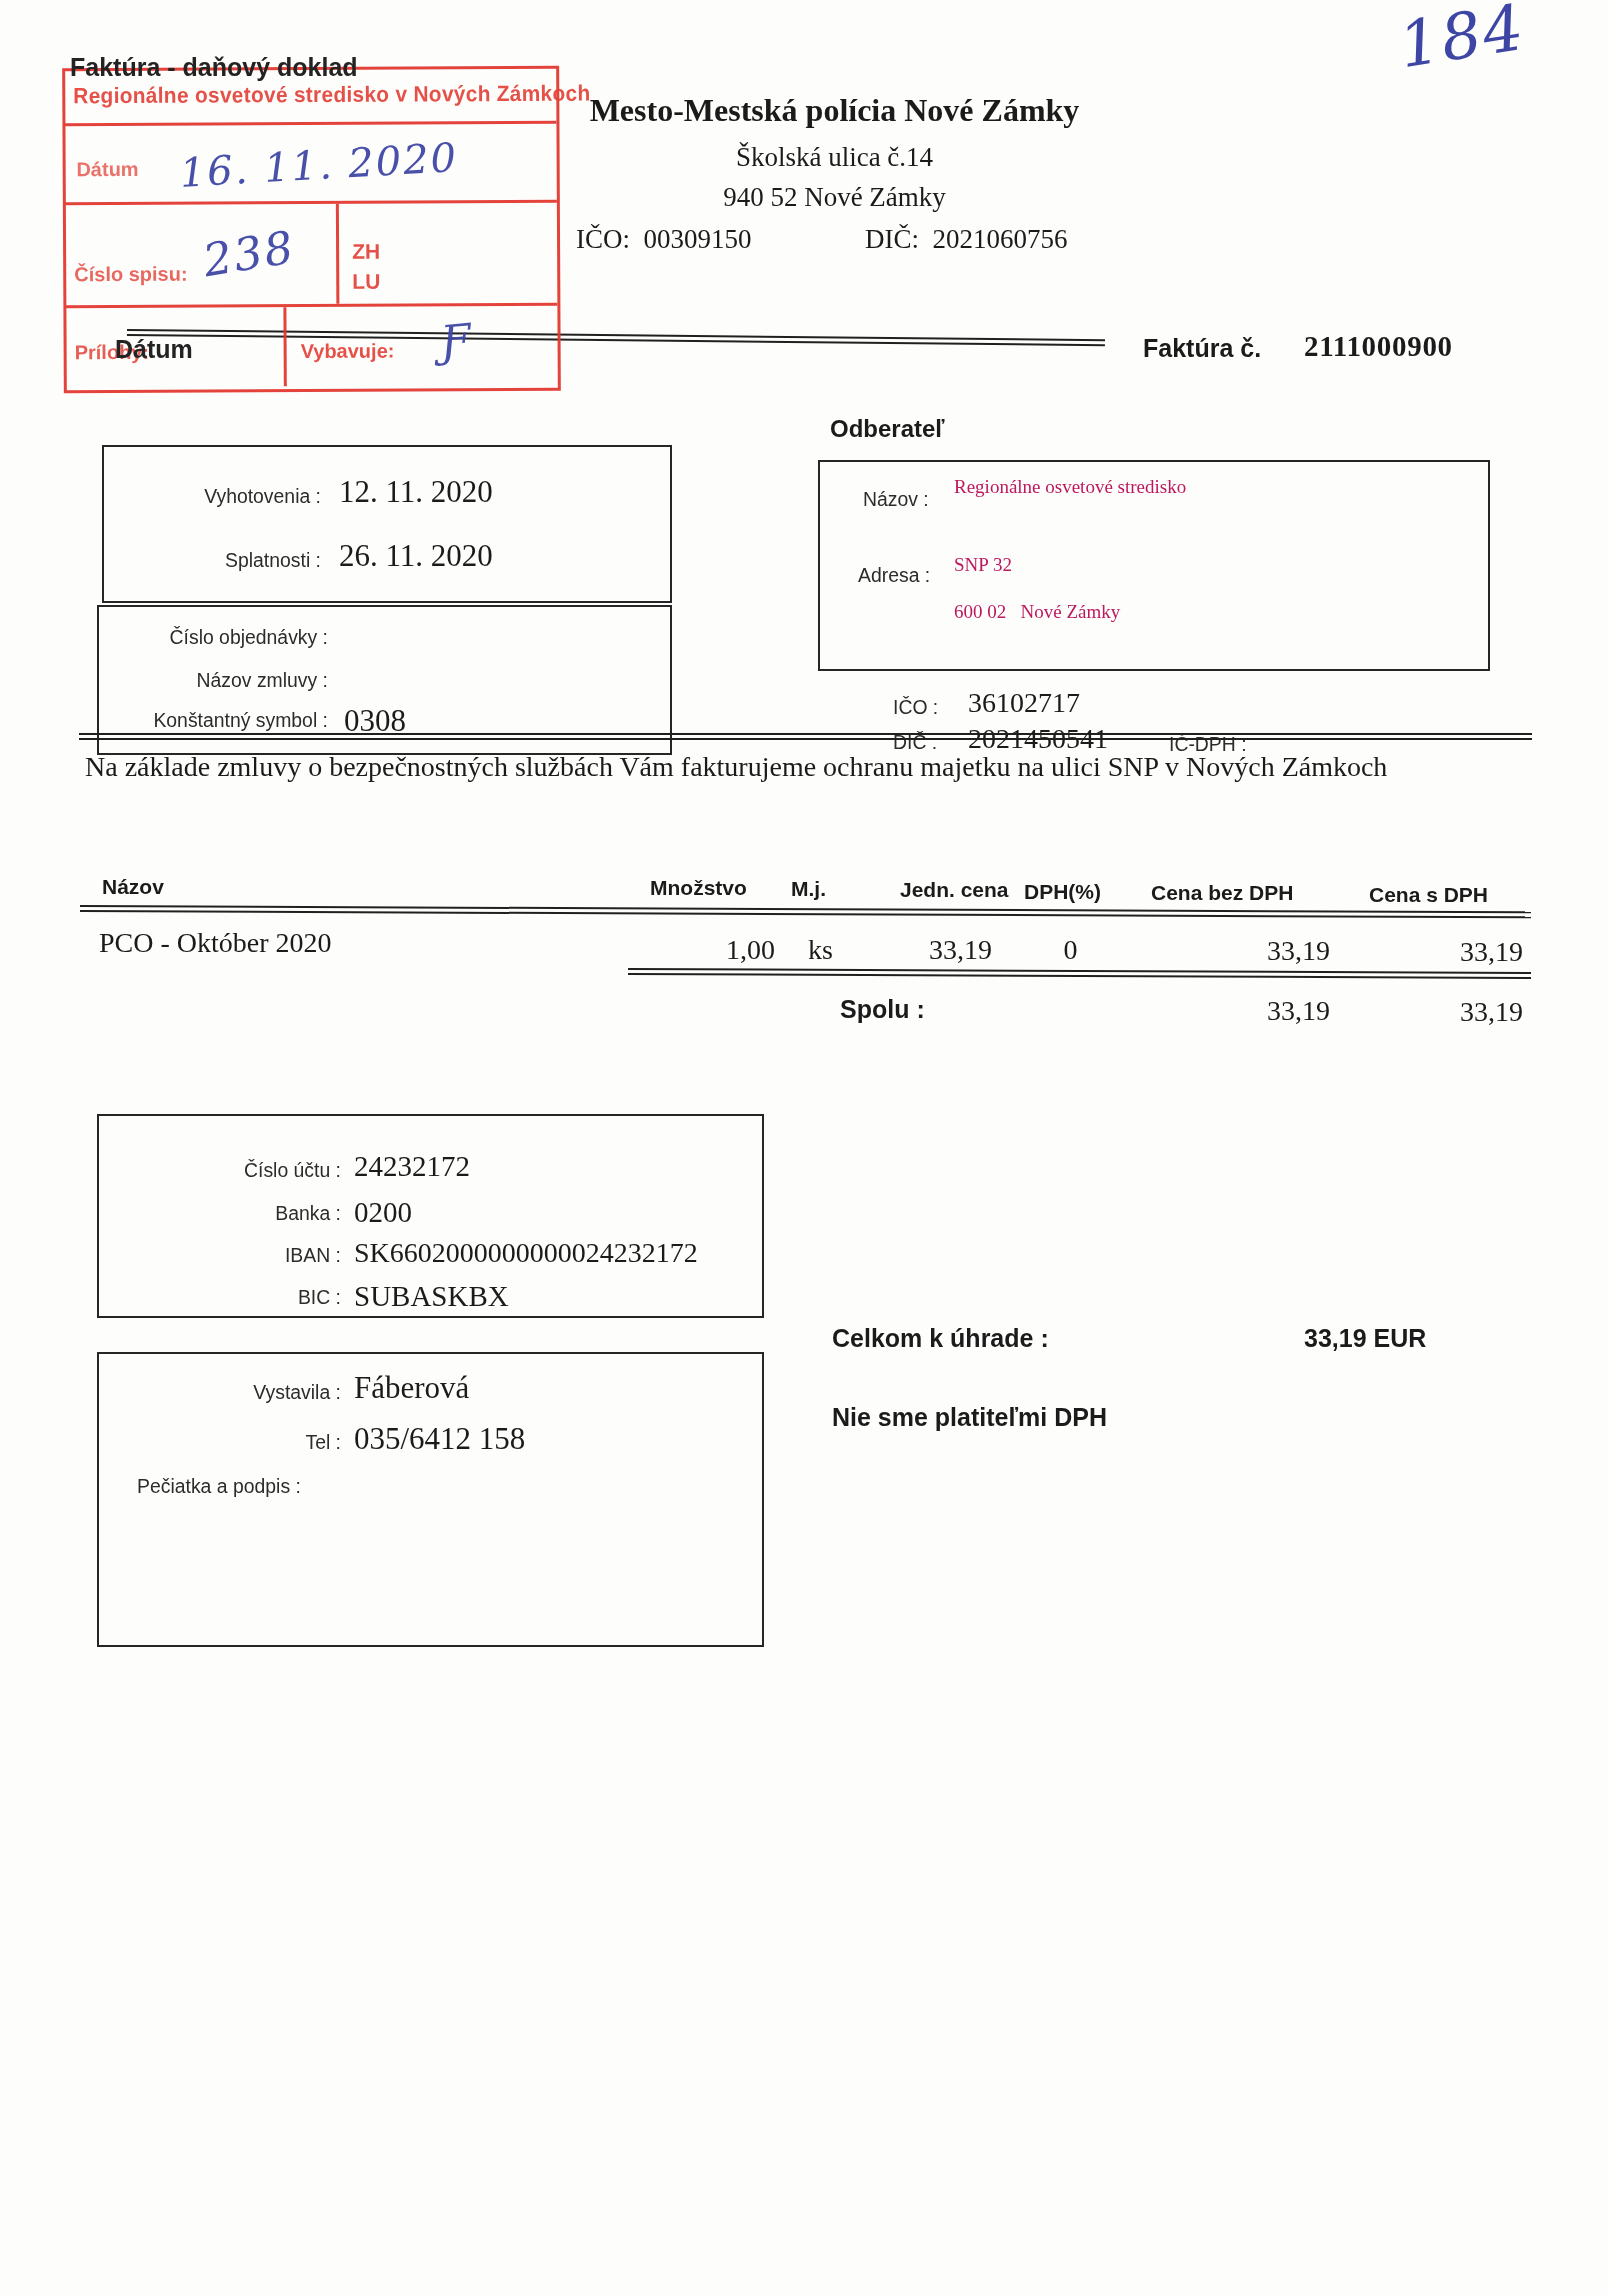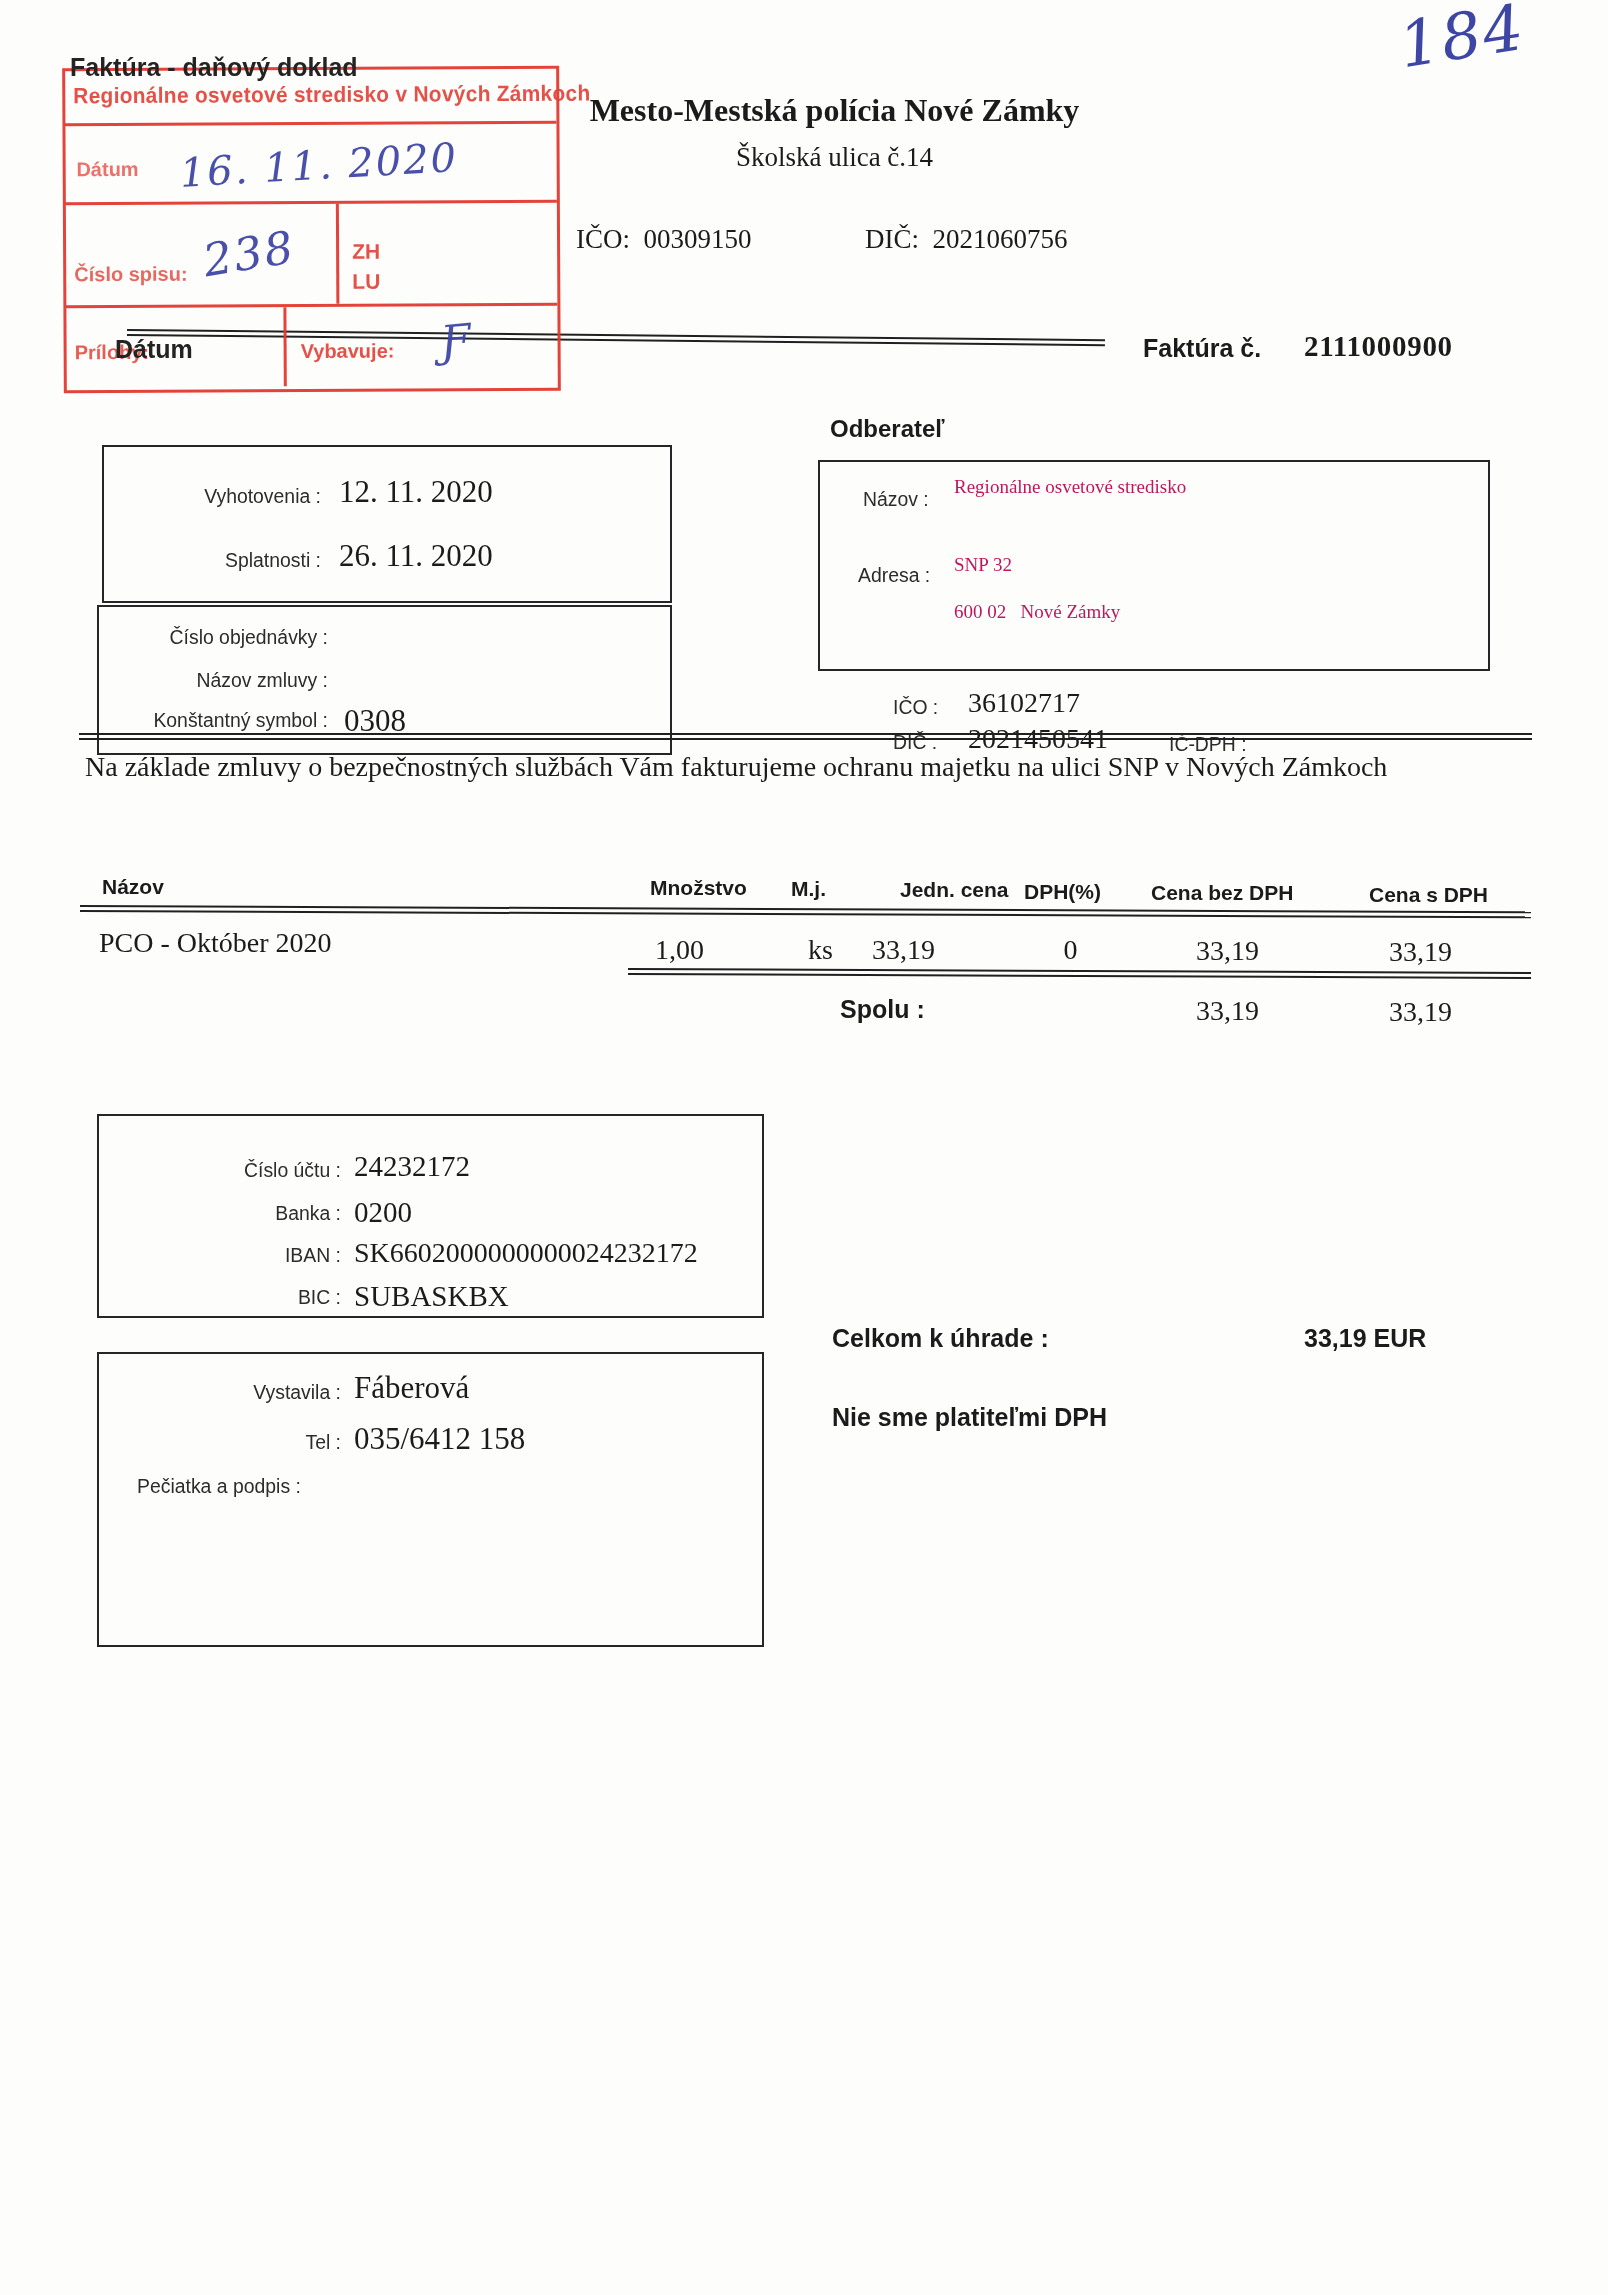--- a/index.html
+++ b/index.html
@@ -29,21 +29,21 @@
     white-space:pre;
   }
   .lbl{font-size:19.4px;color:#2c2c2c;white-space:pre;}
   .lbl-r{text-align:right;}
   .val{font-size:19px;white-space:pre;color:#be185d;}
   .dline{border-top:2px solid #202020;border-bottom:2px solid #202020;height:3.3px;}
   .box{border:2.7px solid #262626;}
   .stampline{background:var(--red);}
   .stamp-text{color:var(--red);font-weight:bold;white-space:pre;opacity:.92;}
   .thdr{font-size:21px;font-weight:bold;white-space:pre;}
-  .num-r{}
+  .num-r{text-align:right;}
   .ctr{text-align:center;}
 </style>
 </head>
 <body>
 
 <div class="page">
 
   <div class="abs hand" style="left:1399px;top:0px;font-size:63px;transform:rotate(-9deg);">184</div>
 
   <div class="abs b sans" style="left:70px;top:53px;font-size:25px;color:#232323;z-index:6;">Faktúra - daňový doklad</div>
@@ -68,20 +68,21 @@
 
     <div class="abs stamp-text" style="left:8px;top:270px;font-size:20px;opacity:.85;">Prílohy:</div>
     <div class="abs stamp-text" style="left:234px;top:270px;font-size:20px;">Vybavuje:</div>
     <div class="abs hand" style="left:374px;top:246px;font-size:43px;transform:rotate(-5deg);">Ƒ</div>
   </div>
 
   <div class="abs b sans" style="left:115px;top:335px;font-size:25px;color:#232323;z-index:6;">Dátum</div>
 
   <div class="abs serif b ctr" style="left:514px;top:92px;width:641px;font-size:32px;">Mesto-Mestská polícia Nové Zámky</div>
   <div class="abs serif ctr" style="left:514px;top:142px;width:641px;font-size:27px;">Školská ulica č.14</div>
+  <div class="abs serif ctr" style="left:514px;top:182px;width:641px;font-size:27px;">940 52 Nové Zámky</div>
   <div class="abs serif" style="left:576px;top:224px;font-size:27px;white-space:pre;">IČO:  00309150</div>
   <div class="abs serif" style="left:865px;top:224px;font-size:27px;white-space:pre;">DIČ:  2021060756</div>
 
   <div class="abs dline" style="left:127px;top:329px;width:978px;transform:rotate(.6deg);transform-origin:left;z-index:4;"></div>
 
   <div class="abs b sans" style="left:1143px;top:334px;font-size:25px;">Faktúra č.</div>
   <div class="abs b serif" style="left:1304px;top:330px;font-size:29px;letter-spacing:0.7px;">2111000900</div>
 
   <div class="abs b sans" style="left:830px;top:415px;font-size:24px;">Odberateľ</div>
 

